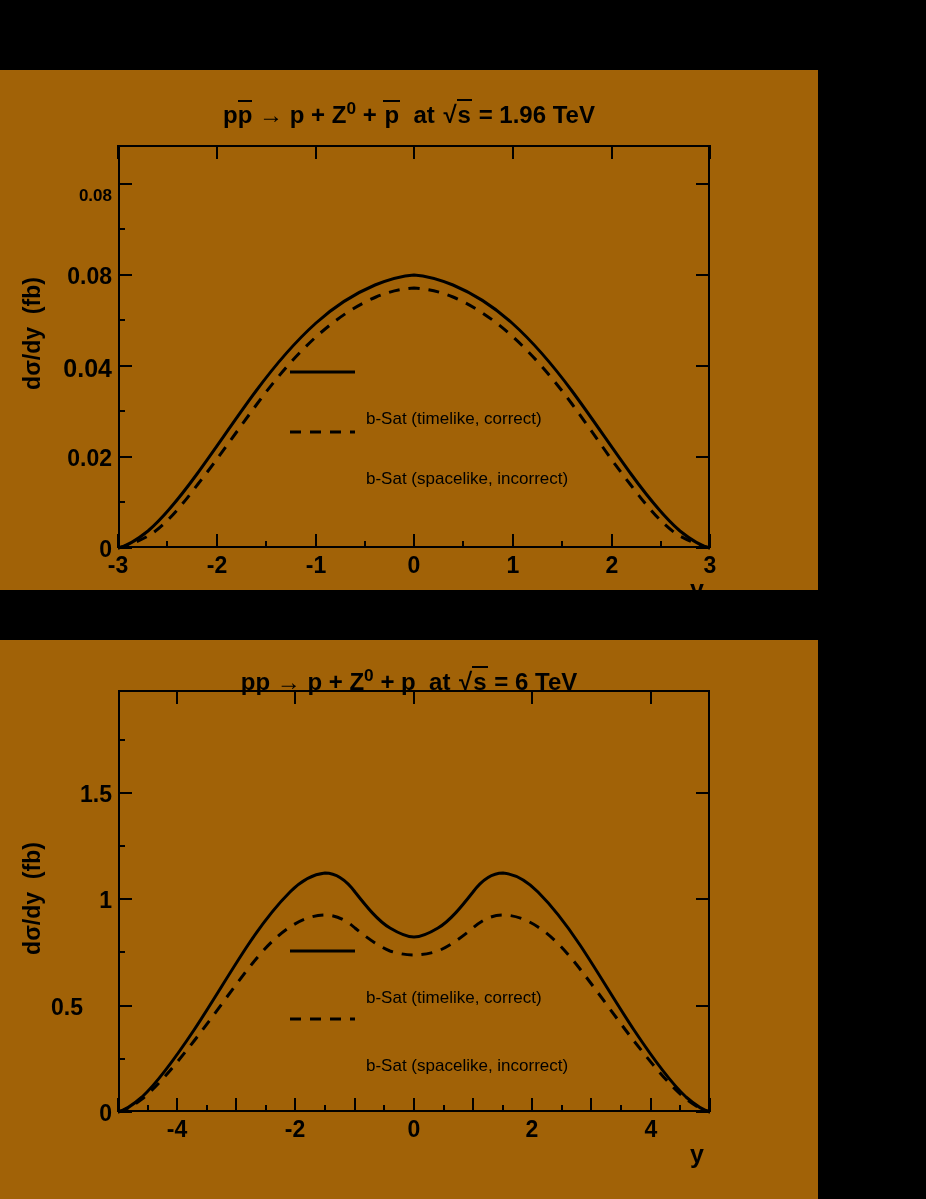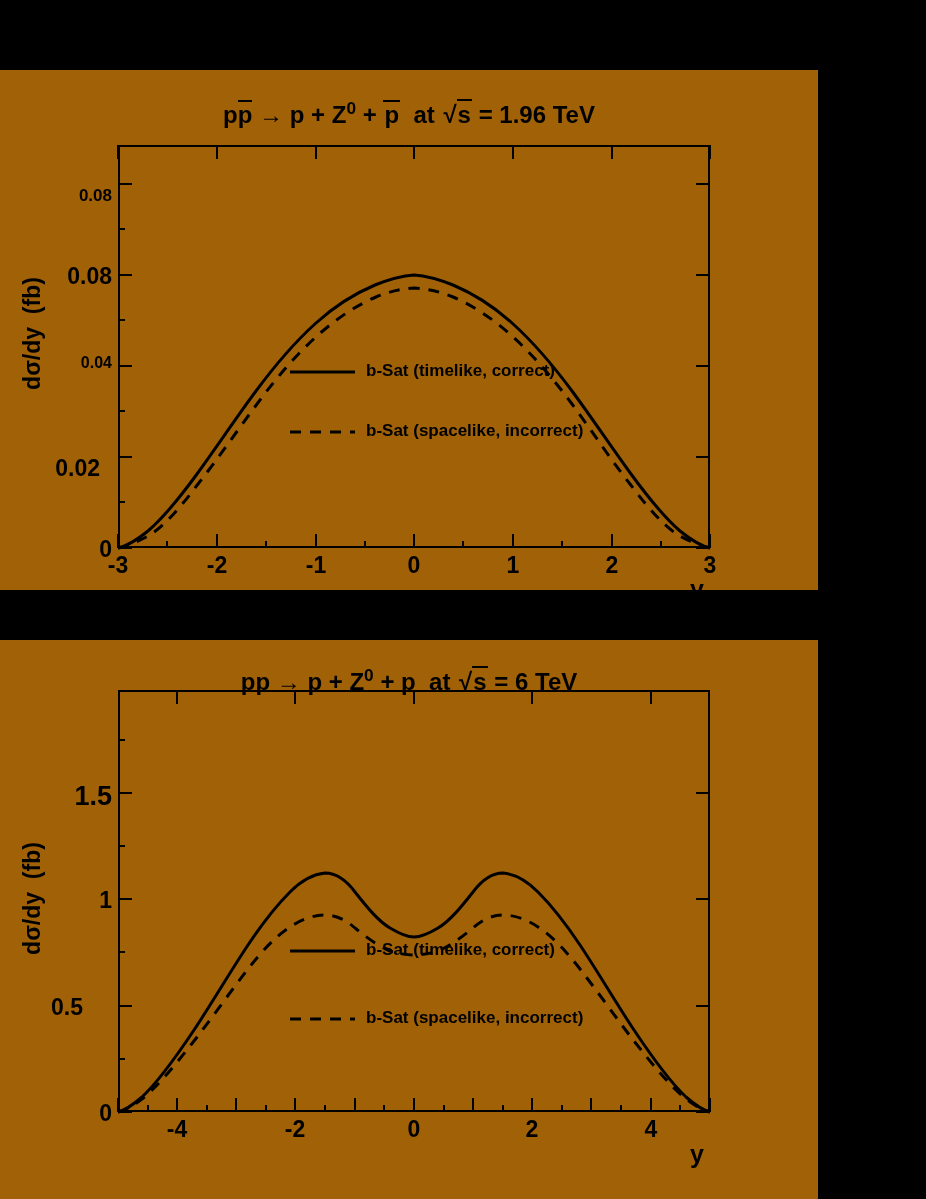--- a/index.html
+++ b/index.html
@@ -70,23 +70,24 @@
   }
   .tick-label-y {
     position: absolute;
     font-weight: bold;
     color: #000;
     text-align: right;
     white-space: nowrap;
   }
   .legend-text {
     position: absolute;
-    font-weight: bold;
+    font-weight: normal;
     color: #000;
     white-space: nowrap;
+    margin-top: 48px;
   }
   svg {
     position: absolute;
     left: 0;
     top: 0;
     overflow: visible;
   }
   .sup {
     font-size: 0.72em;
     vertical-align: super;
@@ -196,22 +197,22 @@
 
     <div class="tick-label-x" style="left:98px; top:482px; width:40px; font-size:23px;">-3</div>
     <div class="tick-label-x" style="left:197px; top:482px; width:40px; font-size:23px;">-2</div>
     <div class="tick-label-x" style="left:296px; top:482px; width:40px; font-size:23px;">-1</div>
     <div class="tick-label-x" style="left:394px; top:482px; width:40px; font-size:23px;">0</div>
     <div class="tick-label-x" style="left:493px; top:482px; width:40px; font-size:23px;">1</div>
     <div class="tick-label-x" style="left:592px; top:482px; width:40px; font-size:23px;">2</div>
     <div class="tick-label-x" style="left:690px; top:482px; width:40px; font-size:23px;">3</div>
 
     <div class="tick-label-y" style="left:22px; top:466px; width:90px; font-size:23px;">0</div>
-    <div class="tick-label-y" style="left:10px; top:375px; width:90px; font-size:23px;margin-top:10px;">0.02</div>
-    <div class="tick-label-y" style="left:22px; top:284px; width:90px; font-size:16px;">0.04</div>
+    <div class="tick-label-y" style="left:22px; top:375px; width:90px; font-size:23px;">0.02</div>
+    <div class="tick-label-y" style="left:22px; top:284px; width:90px; font-size:25px;">0.04</div>
     <div class="tick-label-y" style="left:22px; top:193px; width:90px; font-size:23px;">0.08</div>
     <div class="tick-label-y" style="left:22px; top:116px; width:90px; font-size:17px;">0.08</div>
 
     <div class="xlabel" style="left:690px; top:505px; font-size:25px;">y</div>
   </div>
 
   <div class="panel" id="panel-bottom">
 
     <div class="plot-title" style="left:0; top:25px; font-size:24px;">
       <span>pp</span>
@@ -316,18 +317,18 @@
 
     <div class="tick-label-x" style="left:157px; top:476px; width:40px; font-size:23px;">-4</div>
     <div class="tick-label-x" style="left:275px; top:476px; width:40px; font-size:23px;">-2</div>
     <div class="tick-label-x" style="left:394px; top:476px; width:40px; font-size:23px;">0</div>
     <div class="tick-label-x" style="left:512px; top:476px; width:40px; font-size:23px;">2</div>
     <div class="tick-label-x" style="left:631px; top:476px; width:40px; font-size:23px;">4</div>
 
     <div class="tick-label-y" style="left:22px; top:460px; width:90px; font-size:23px;">0</div>
     <div class="tick-label-y" style="left:22px; top:354px; width:90px; font-size:23px;text-align:center;">0.5</div>
     <div class="tick-label-y" style="left:22px; top:247px; width:90px; font-size:23px;">1</div>
-    <div class="tick-label-y" style="left:22px; top:141px; width:90px; font-size:27px;">1.5</div>
+    <div class="tick-label-y" style="left:22px; top:141px; width:90px; font-size:23px;">1.5</div>
 
     <div class="xlabel" style="left:690px; top:500px; font-size:25px;">y</div>
   </div>
 
 </div>
 
 </body></html>

